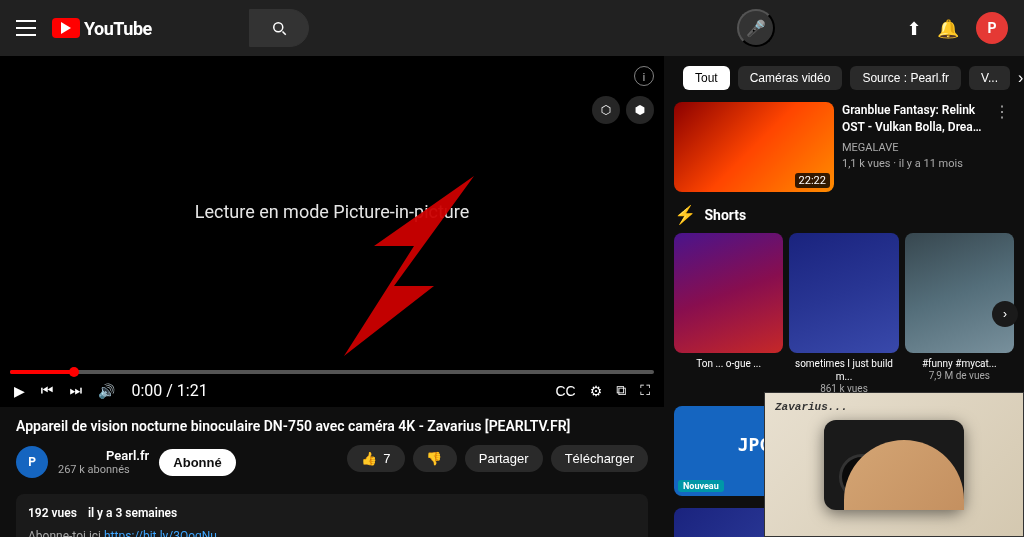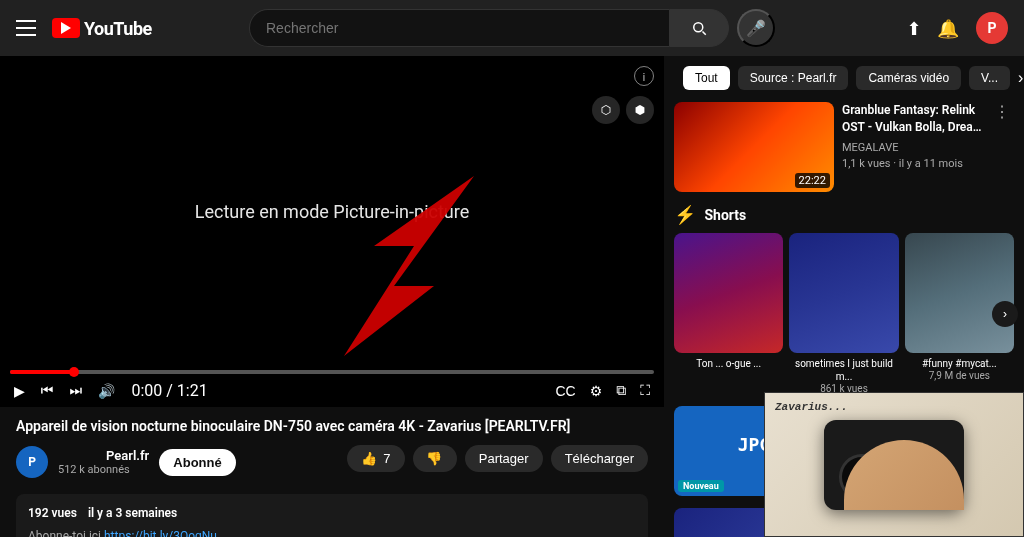--- a/index.html
+++ b/index.html
@@ -630,21 +630,20 @@
         <span></span>
         <span></span>
     </div>
     <div class="youtube-logo">
       <div class="yt-icon-red"></div>
       <span class="yt-logo-text">YouTube</span>
     </div>
   </div>
   <div class="header-center">
     <div class="search-bar">
-      <input class="search-input" type="text" placeholder="Rechercher" style="">
       <button class="search-btn">
         <svg width="18" height="18" viewBox="0 0 24 24" fill="white">
           <path d="M21 21l-4.35-4.35M17 11A6 6 0 1 1 5 11a6 6 0 0 1 12 0z" stroke="white" stroke-width="2" fill="none"></path>
         </svg>
       </button>
     </div>
     <button class="mic-btn">🎤</button>
   </div>
   <div class="header-right">
     <span class="header-icon">⬆</span>
@@ -693,21 +692,21 @@
         </div>
       </div>
     </div>
 
     <div class="video-info">
       <div class="video-title">Appareil de vision nocturne binoculaire DN-750 avec caméra 4K - Zavarius [PEARLTV.FR]</div>
       <div class="channel-row">
         <div class="channel-avatar">P</div>
         <div>
           <div class="channel-name">Pearl.fr</div>
-          <div class="channel-subs">512 k abonnés</div>
+          <div class="channel-subs">267 k abonnés</div>
         </div>
         <button class="subscribe-btn">Abonné</button>
         <div class="action-row" style="margin-left:auto">
           <button class="action-btn">
             👍 <span>7</span>
           </button>
           <button class="action-btn">👎</button>
           <button class="action-btn">Partager</button>
           <button class="action-btn">Télécharger</button>
         </div>
@@ -725,22 +724,22 @@
       </div>
 
     </div>
 
   </div>
 
   <div class="sidebar">
 
     <div class="sidebar-tabs">
       <button class="sidebar-tab active">Tout</button>
+      <button class="sidebar-tab">Caméras vidéo</button>
       <button class="sidebar-tab">Source : Pearl.fr</button>
-      <button class="sidebar-tab">Caméras vidéo</button>
       <button class="sidebar-tab">V...</button>
       <button class="tab-arrow">›</button>
     </div>
 
     <div class="video-card">
       <div class="thumb-container">
         <div class="thumb thumb-fire"></div>
         <span class="duration-badge">22:22</span>
       </div>
       <div class="video-card-info">

